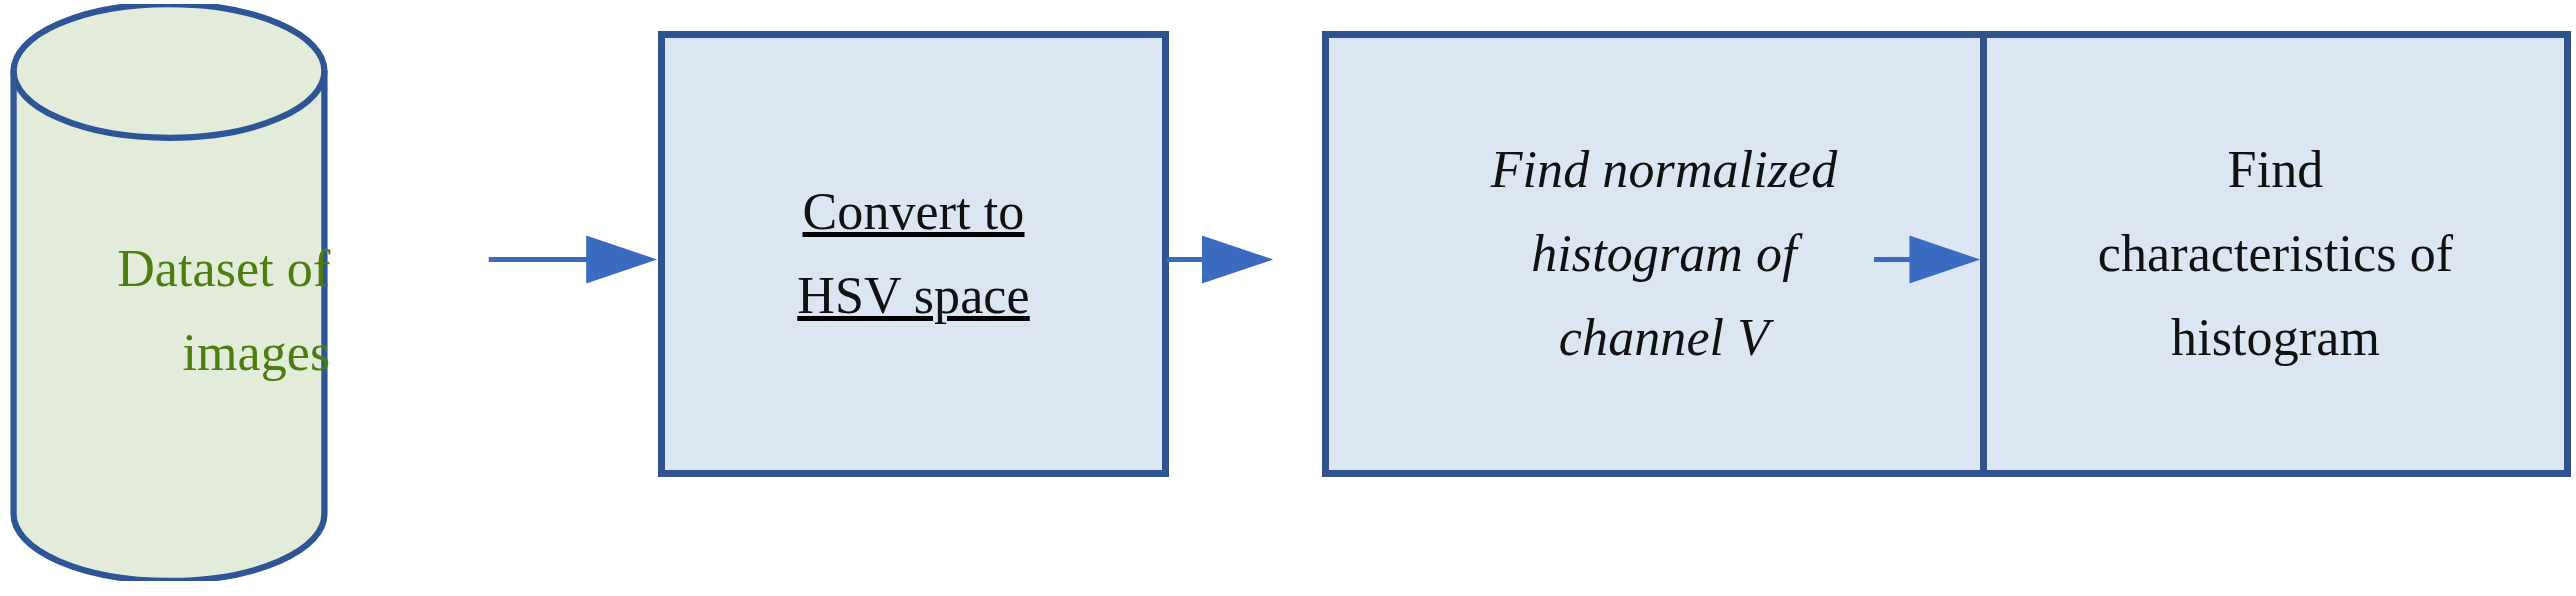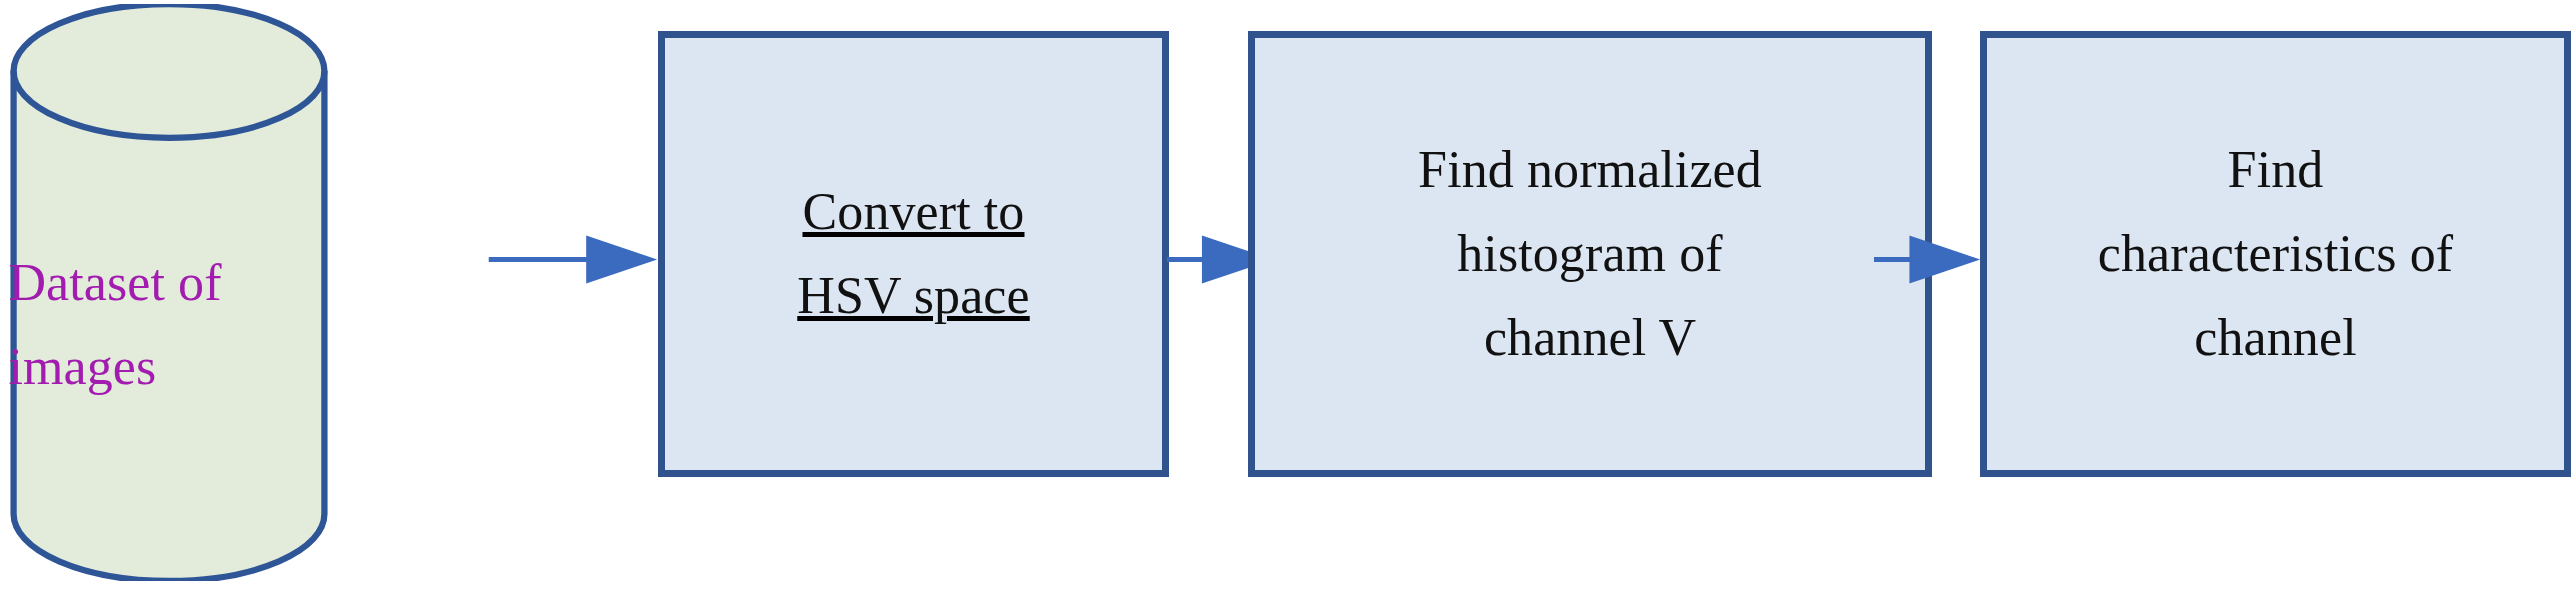--- a/index.html
+++ b/index.html
@@ -32,26 +32,26 @@
     position: absolute;
     left: 0;
     top: 0;
     width: 322px;
     height: 577px;
     display: block;
   }
   .cylinder-label {
     position: absolute;
     left: 0;
-    top: 237px;
+    top: 223px;
     width: 322px;
-    text-align: left;
+    text-align: right;
     font-size: 52px;
     line-height: 1.62;
-    color: #a21caf;
+    color: #4d7c0f;
     letter-spacing: 0.1px;
     white-space: pre-line;
     pointer-events: none;
   }
 
   
   .proc-box {
     position: absolute;
     top: 31px;
     height: 446px;
@@ -65,21 +65,21 @@
   .proc-box .box-label {
     font-size: 52px;
     line-height: 1.62;
     color: #111111;
     text-align: center;
     white-space: pre-line;
     padding: 0 9.8px;
     letter-spacing: 0.1px;
   }
   #proc-box-1 { left: 658px;  width: 511px; text-decoration: underline; }
-  #proc-box-2 { left: 1248px; width: 684px; }
+  #proc-box-2 { left: 1322px; width: 684px; font-style: italic; }
   #proc-box-3 { left: 1980px; width: 591px; }
 
   
   .arrow {
     position: absolute;
     top: 230px;
     height: 59px;
   }
   .arrow svg { display: block; width: 100%; height: 100%; }
   #arrow-1 { left: 330px;  width: 330px; }
@@ -133,17 +133,17 @@
   <div class="arrow" id="arrow-3">
     <svg viewBox="0 0 157 84" preserveAspectRatio="none">
       <line x1="0" y1="42" x2="113" y2="42" stroke="#3b6bbf" stroke-width="7"></line>
       <polygon points="51,8 153,42 51,76" fill="#3b6bbf"></polygon>
     </svg>
   </div>
 
   <div class="proc-box" id="proc-box-3">
     <div class="box-label">Find
 characteristics of
-channel</div>
+histogram</div>
   </div>
 
 </div>
 
 
 </body></html>

